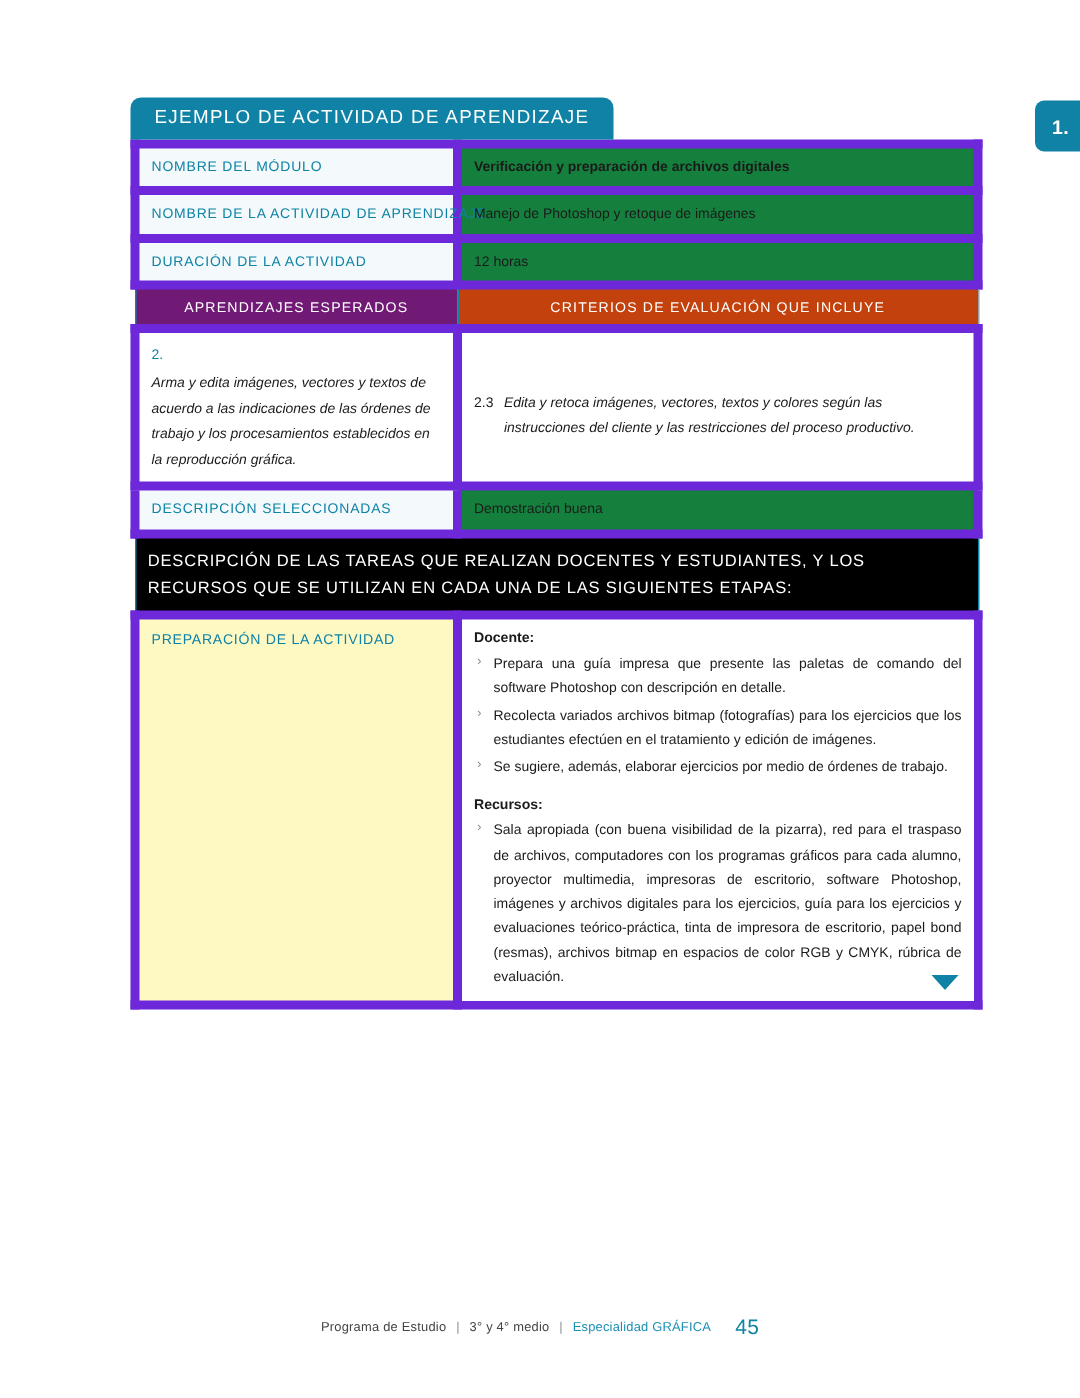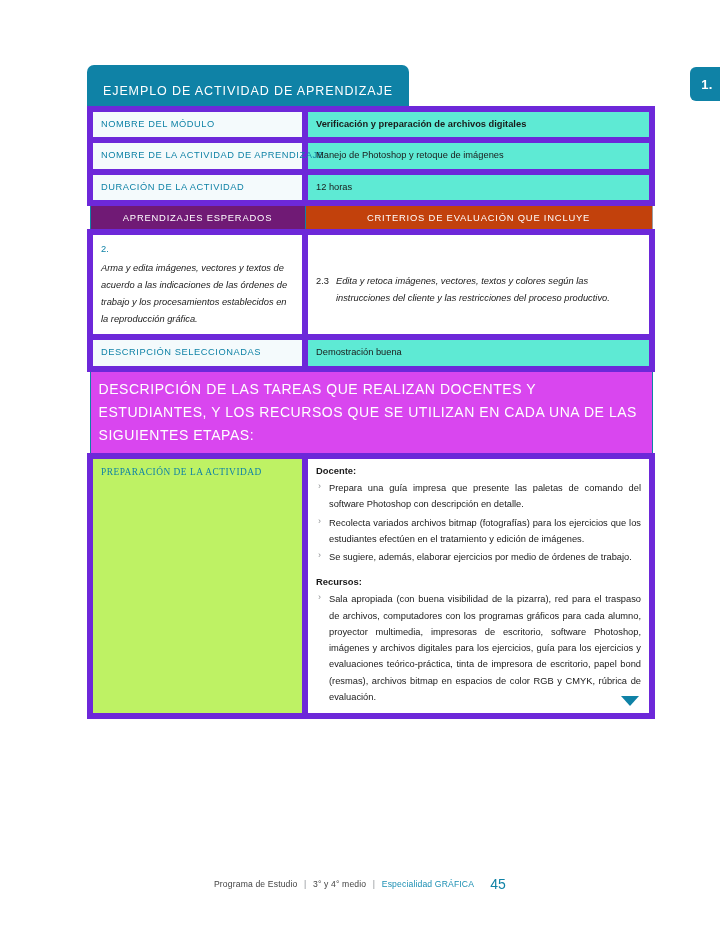--- a/index.html
+++ b/index.html
@@ -43,21 +43,21 @@
     left: 87px;
     top: 65px;
     width: 568px;
   }
 
   .block-title {
     display: inline-block;
     background: #0f82a6;
     color: #ffffff;
     border-radius: 7px 7px 0 0;
-    padding: 19px 16px 8px 16px;
+    padding: 6px 16px 8px 16px;
     font-size: 12.5px;
     letter-spacing: 0.9px;
     font-weight: normal;
     white-space: nowrap;
     text-align: right;
   }
 
   .tbl {
     width: 100%;
     border-collapse: collapse;
@@ -80,21 +80,21 @@
     color: #0f82a6;
     font-size: 9.3px;
     letter-spacing: 0.55px;
     line-height: 1.45;
     white-space: nowrap;
   }
 
   .label-cell.wrap { white-space: normal; }
 
   .value-cell {
-    background: #5eead4;
+    background: #15803d;
     color: #1a1a1a;
     font-size: 9.3px;
     line-height: 1.45;
   }
 
   .value-cell.bold { font-weight: bold; }
 
   
   .hdr-teal {
     background: #701a75;
@@ -146,41 +146,40 @@
     display: flex;
     gap: 7px;
     align-items: flex-start;
     margin-top: 32px;
   }
   .crit-num { flex: 0 0 auto; font-style: normal; }
   .crit-txt { flex: 1 1 auto; }
 
   
   .desc-band {
-    background: #d946ef;
+    background: #000000;
     border: 1px solid #0f82a6 !important;
     color: #ffffff;
-    font-size: 14px;
+    font-size: 11px;
     letter-spacing: 0.55px;
     line-height: 1.65;
     padding: 8px 10px 8px 10px;
     margin-top: 37px;
   }
 
   
   .stage-cell {
-    background: #bef264;
+    background: #fef9c3;
     color: #0f82a6;
     font-size: 9.4px;
     letter-spacing: 0.5px;
     line-height: 1.5;
     padding: 11px 8px 10px 9px;
     width: 108px;
     white-space: normal;
-    font-family: Liberation Serif, serif;
   }
 
   .tasks-cell {
     background: #ffffff;
     padding: 11px 14px 8px 10px;
     position: relative;
   }
 
   .tasks-heading {
     font-size: 9.4px;

